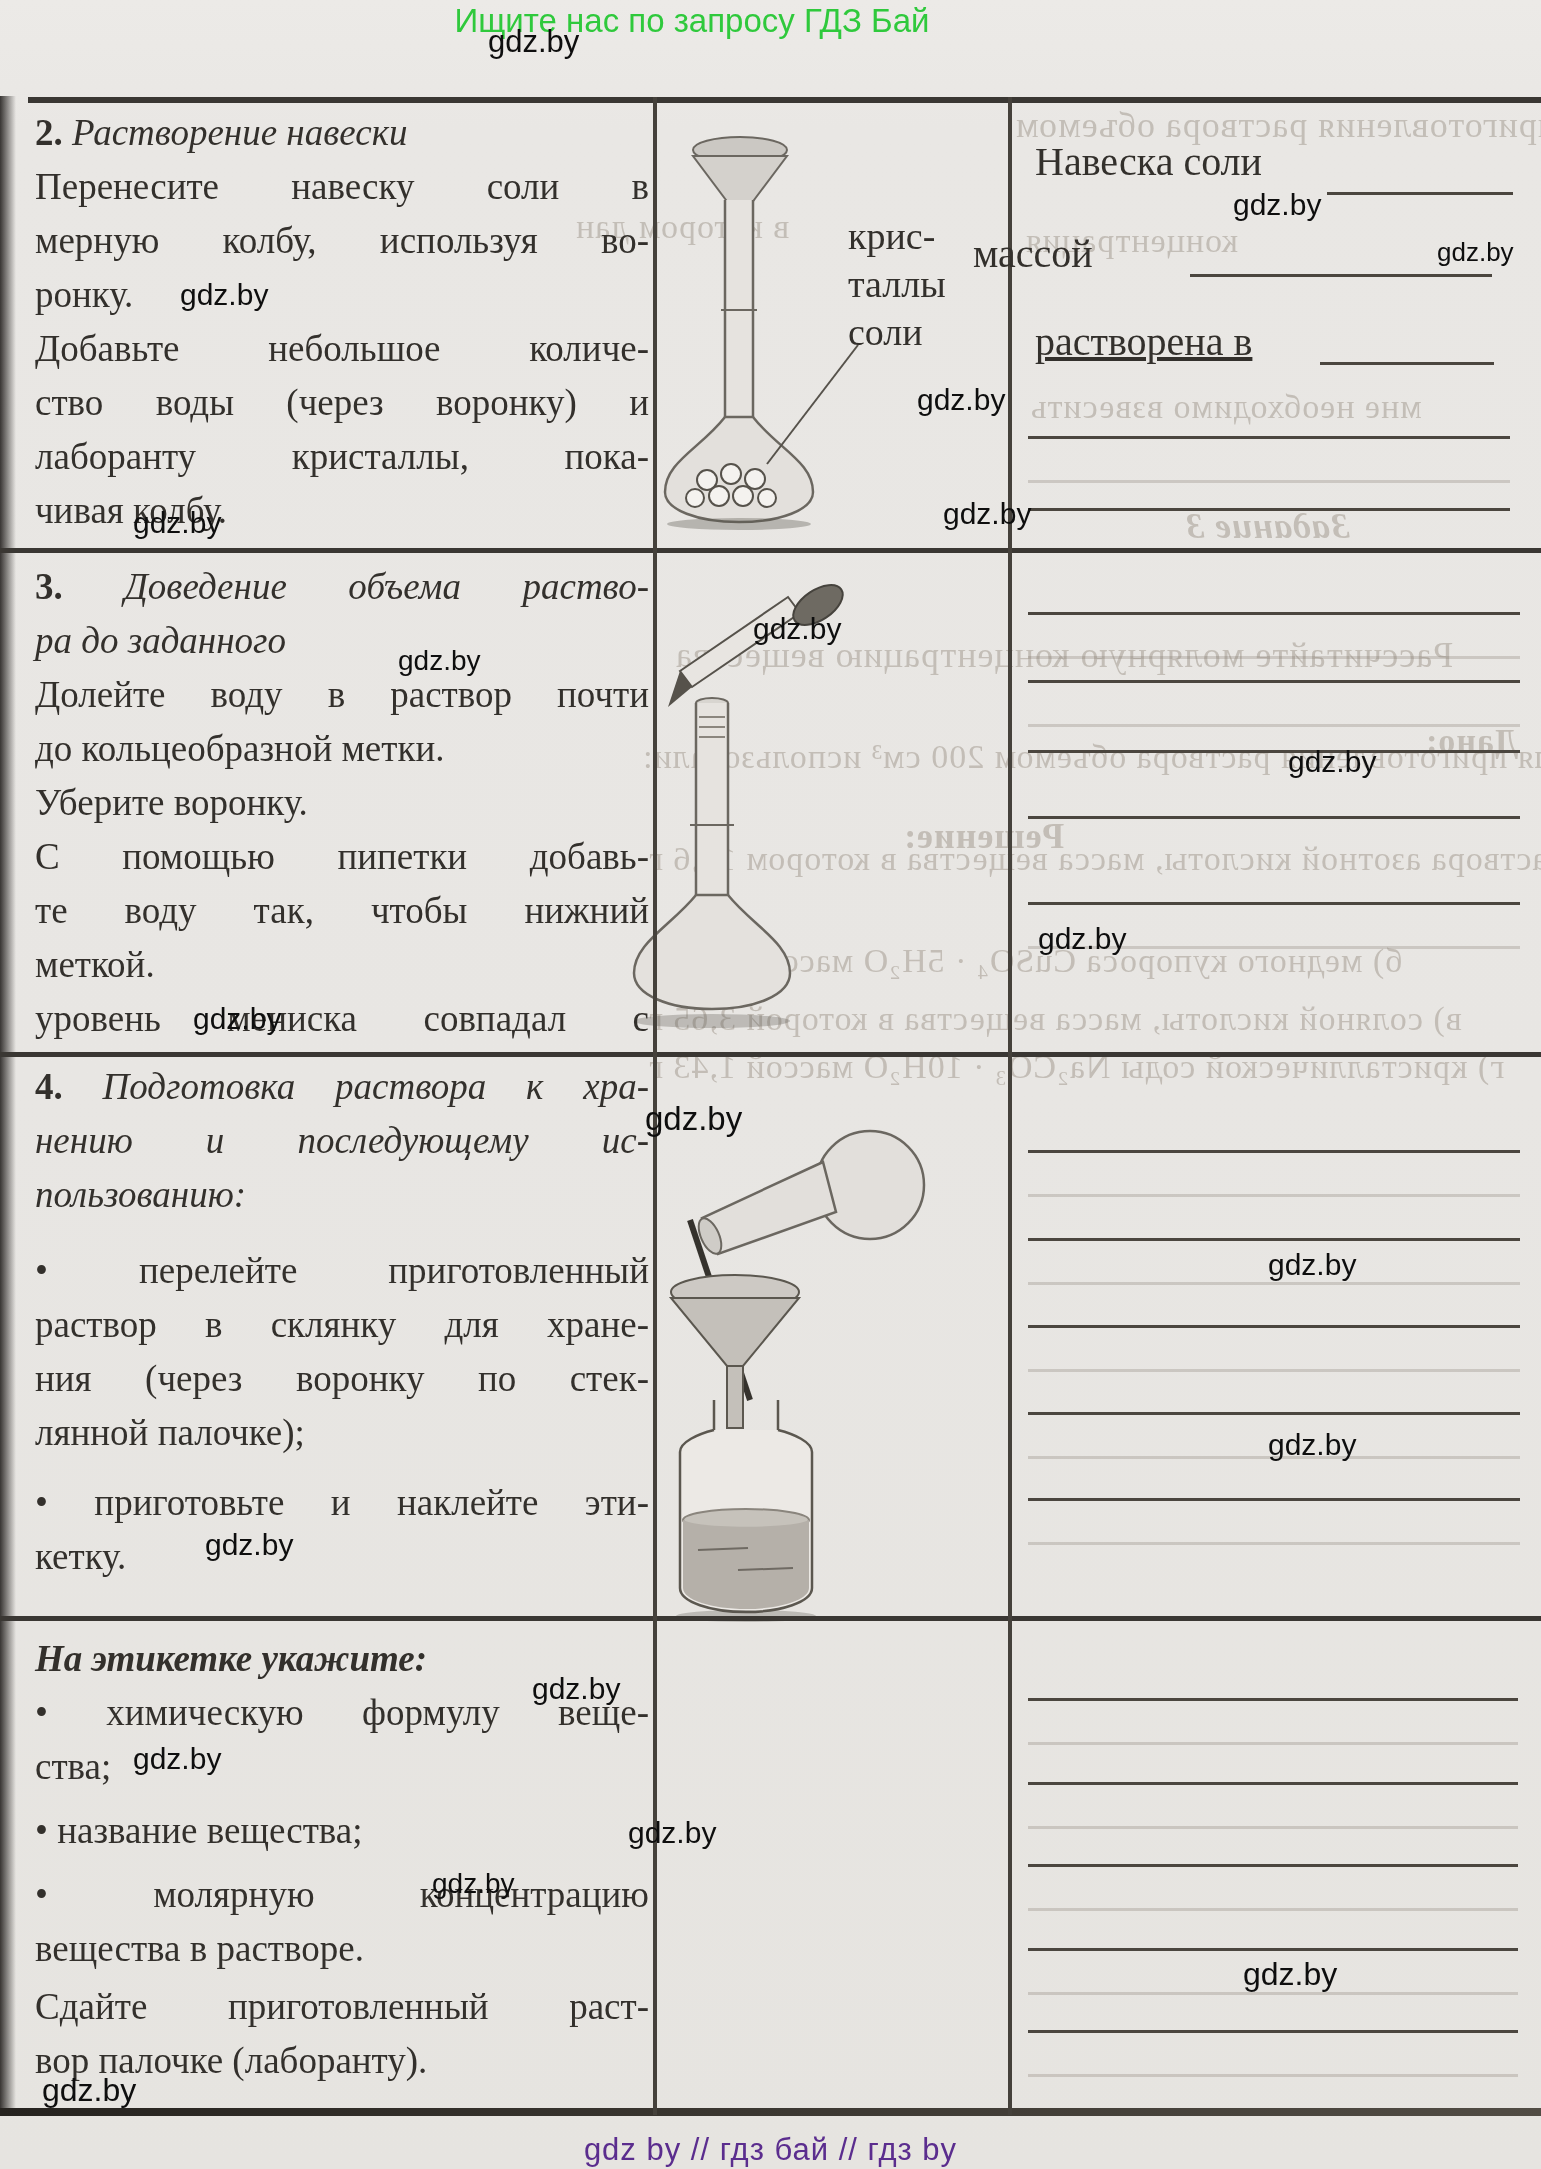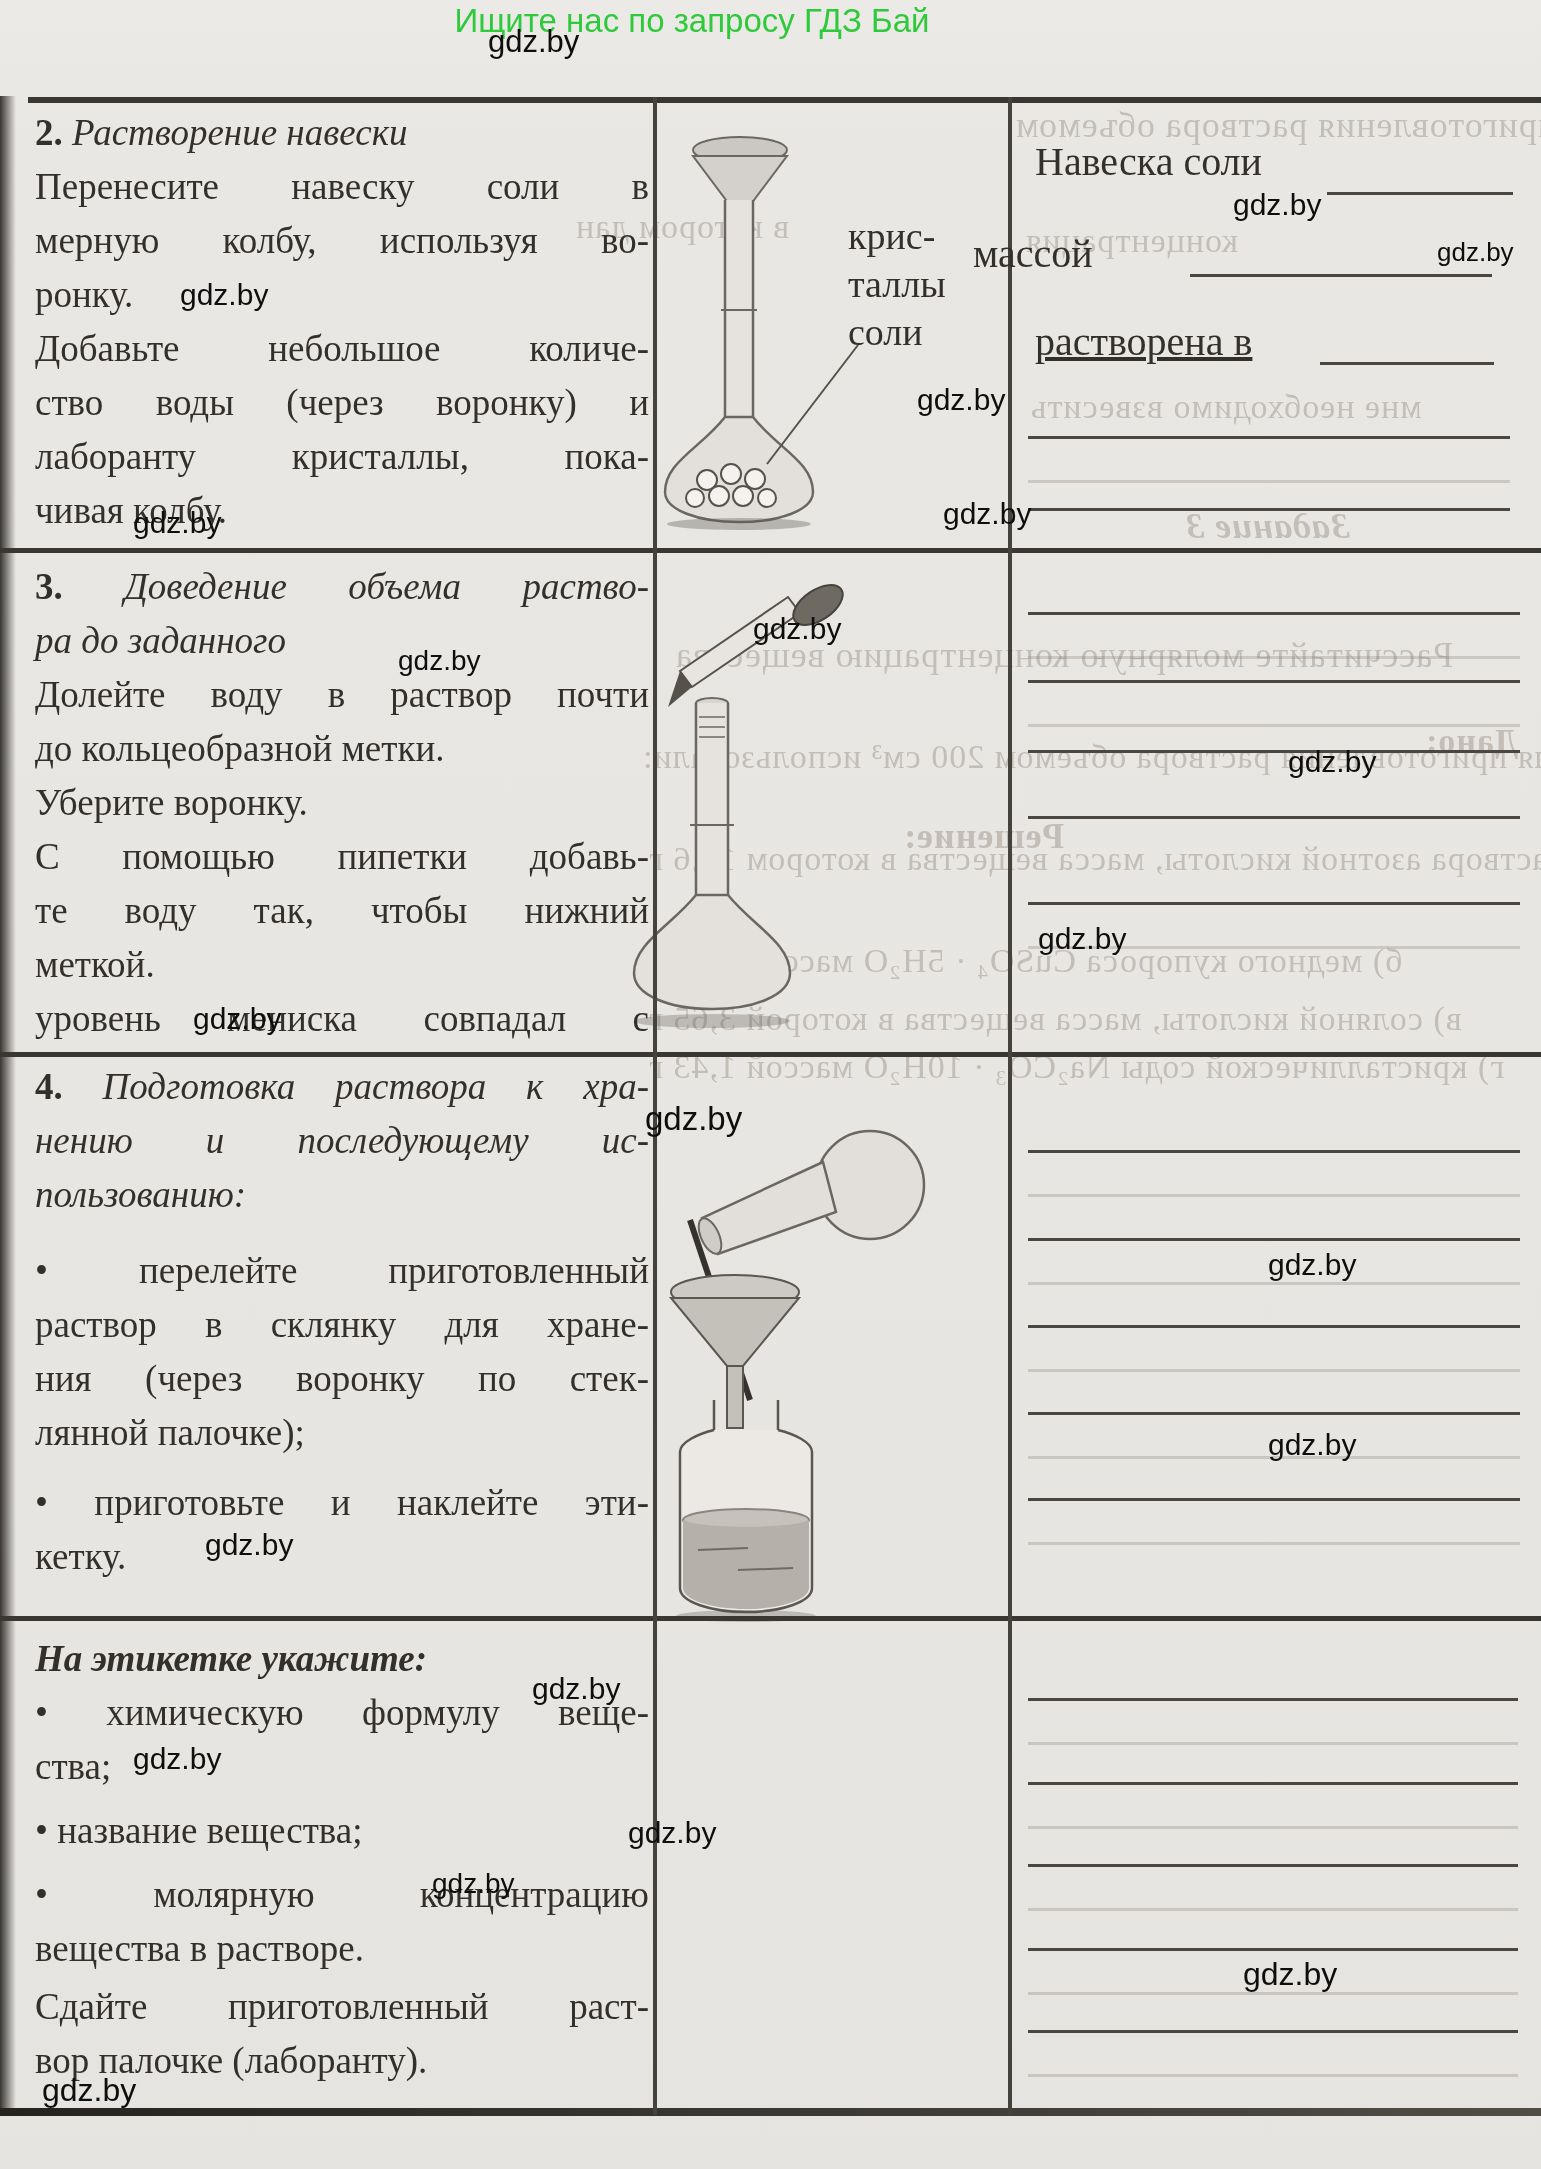--- a/index.html
+++ b/index.html
@@ -219,14 +219,15 @@
   <div class="wm" style="left:1437px;top:237px;font-size:26px;">gdz.by</div>
   <div class="wm" style="left:917px;top:383px;font-size:30px;">gdz.by</div>
   <div class="wm" style="left:943px;top:497px;font-size:30px;">gdz.by</div>
   <div class="wm" style="left:753px;top:612px;font-size:30px;">gdz.by</div>
   <div class="wm" style="left:1288px;top:745px;font-size:30px;">gdz.by</div>
   <div class="wm" style="left:1038px;top:922px;font-size:30px;">gdz.by</div>
   <div class="wm" style="left:1268px;top:1248px;font-size:30px;">gdz.by</div>
   <div class="wm" style="left:1268px;top:1428px;font-size:30px;">gdz.by</div>
   <div class="wm" style="left:1243px;top:1956px;font-size:32px;">gdz.by</div>
 
+  <div class="footer" style="color:#5b2d8e;">gdz by  //  гдз бай  //  гдз by</div>
 
 </div>
 
 </body></html>

